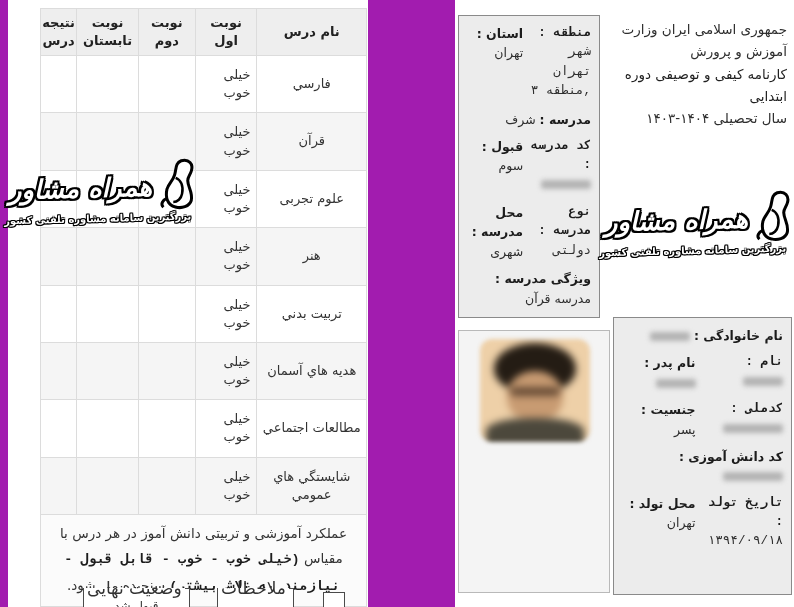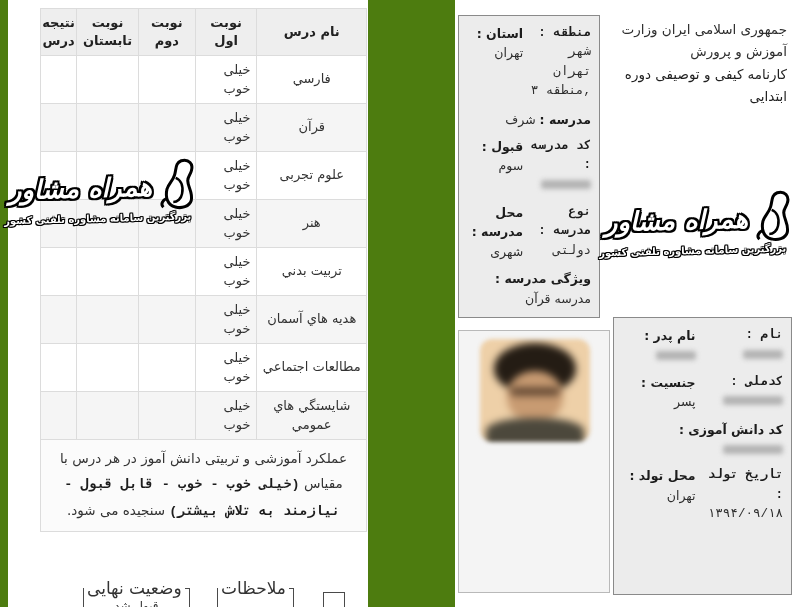--- a/index.html
+++ b/index.html
@@ -1,31 +1,31 @@
 <!DOCTYPE html>
 <html lang="fa" dir="rtl"><head>
 <meta charset="utf-8">
 <style>
   * { margin:0; padding:0; box-sizing:border-box; }
   html,body { font-family:"DejaVu Sans", sans-serif; }
   body { width:794px; height:607px; background:#f1f2f2; }
 
-  .page { position:relative; width:794px; height:607px; overflow:hidden; background:#4d7c0f; direction:rtl; color:#333; }
+  .page { position:relative; width:794px; height:607px; overflow:hidden; background:#a21caf; direction:rtl; color:#333; }
 
   .panel { position:absolute; top:0; height:607px; background:#fff; }
   .left-panel  { left:8px;  width:360px; }
   .right-panel { left:455px; width:339px; }
 
   
   table.grades { position:absolute; top:8px; left:32px; width:327px; border-collapse:collapse; direction:rtl; }
   table.grades th, table.grades td { border:1px solid #dcdcdc; font-size:13px; color:#333; vertical-align:middle; }
   table.grades thead th { background:#eeeeee; font-weight:bold; color:#222; height:47px; text-align:center; padding:2px 1px; line-height:1.35; }
   table.grades tbody td { height:48px; }
   td.subject { text-align:center; padding:2px 4px; line-height:1.4; }
-  td.grade   { text-align:right; padding:1px 6px; line-height:1.4; }
+  td.grade   { text-align:right; padding:10px 6px; line-height:1.4; }
   td.empty   { background-clip:padding-box; }
   table.grades tbody tr:nth-child(even) td { background:#f5f5f5; }
   tr.note-row td { background:#fbfbfb; padding:6px 8px; text-align:center; font-size:13.5px; line-height:1.85; height:auto; }
   tr.note-row b { color:#1d1d1d;font-family:Liberation Mono, monospace; }
 
   col.c-subject{width:110px;} col.c-t1{width:62px;} col.c-t2{width:57px;} col.c-sum{width:62px;} col.c-res{width:36px;}
 
   
   fieldset.fbox { position:absolute; border:1px solid #4a4a4a; background:#fff; height:46px; }
   fieldset.fbox legend { font-size:17px; color:#333; padding:0 3px; margin-right:4px; white-space:nowrap; }
@@ -165,20 +165,21 @@
       <legend>ملاحظات</legend>
     </fieldset>
     <div class="small-box"></div>
   </div>
 
   <div class="panel right-panel">
 
     <div class="header-block">
       <div>جمهوری اسلامی ایران وزارت آموزش و پرورش</div>
       <div class="ttl">کارنامه کیفی و توصیفی دوره ابتدایی</div>
+      <div>سال تحصیلی ۱۴۰۴-۱۴۰۳</div>
     </div>
 
     <div class="infobox school-box">
       <div class="info-row cols">
         <div class="cr">
           <b>منطقه :</b>
           <span>شهر تهران ,منطقه ۳</span>
         </div>
         <div class="cl">
           <b>استان :</b>
@@ -218,20 +219,24 @@
     <div class="photo-panel">
       <div class="photo">
         <div class="hair"></div>
         <div class="face"></div>
         <div class="eyes"></div>
         <div class="shirt"></div>
       </div>
     </div>
 
     <div class="infobox personal-box">
+      <div class="info-row">
+        <b>نام خانوادگی :</b>
+        <span class="redact w40"></span>
+      </div>
       <div class="info-row cols">
         <div class="cr">
           <b>نام :</b>
           <span class="redact w40"></span>
         </div>
         <div class="cl">
           <b>نام پدر :</b>
           <span class="redact w40"></span>
         </div>
       </div>

